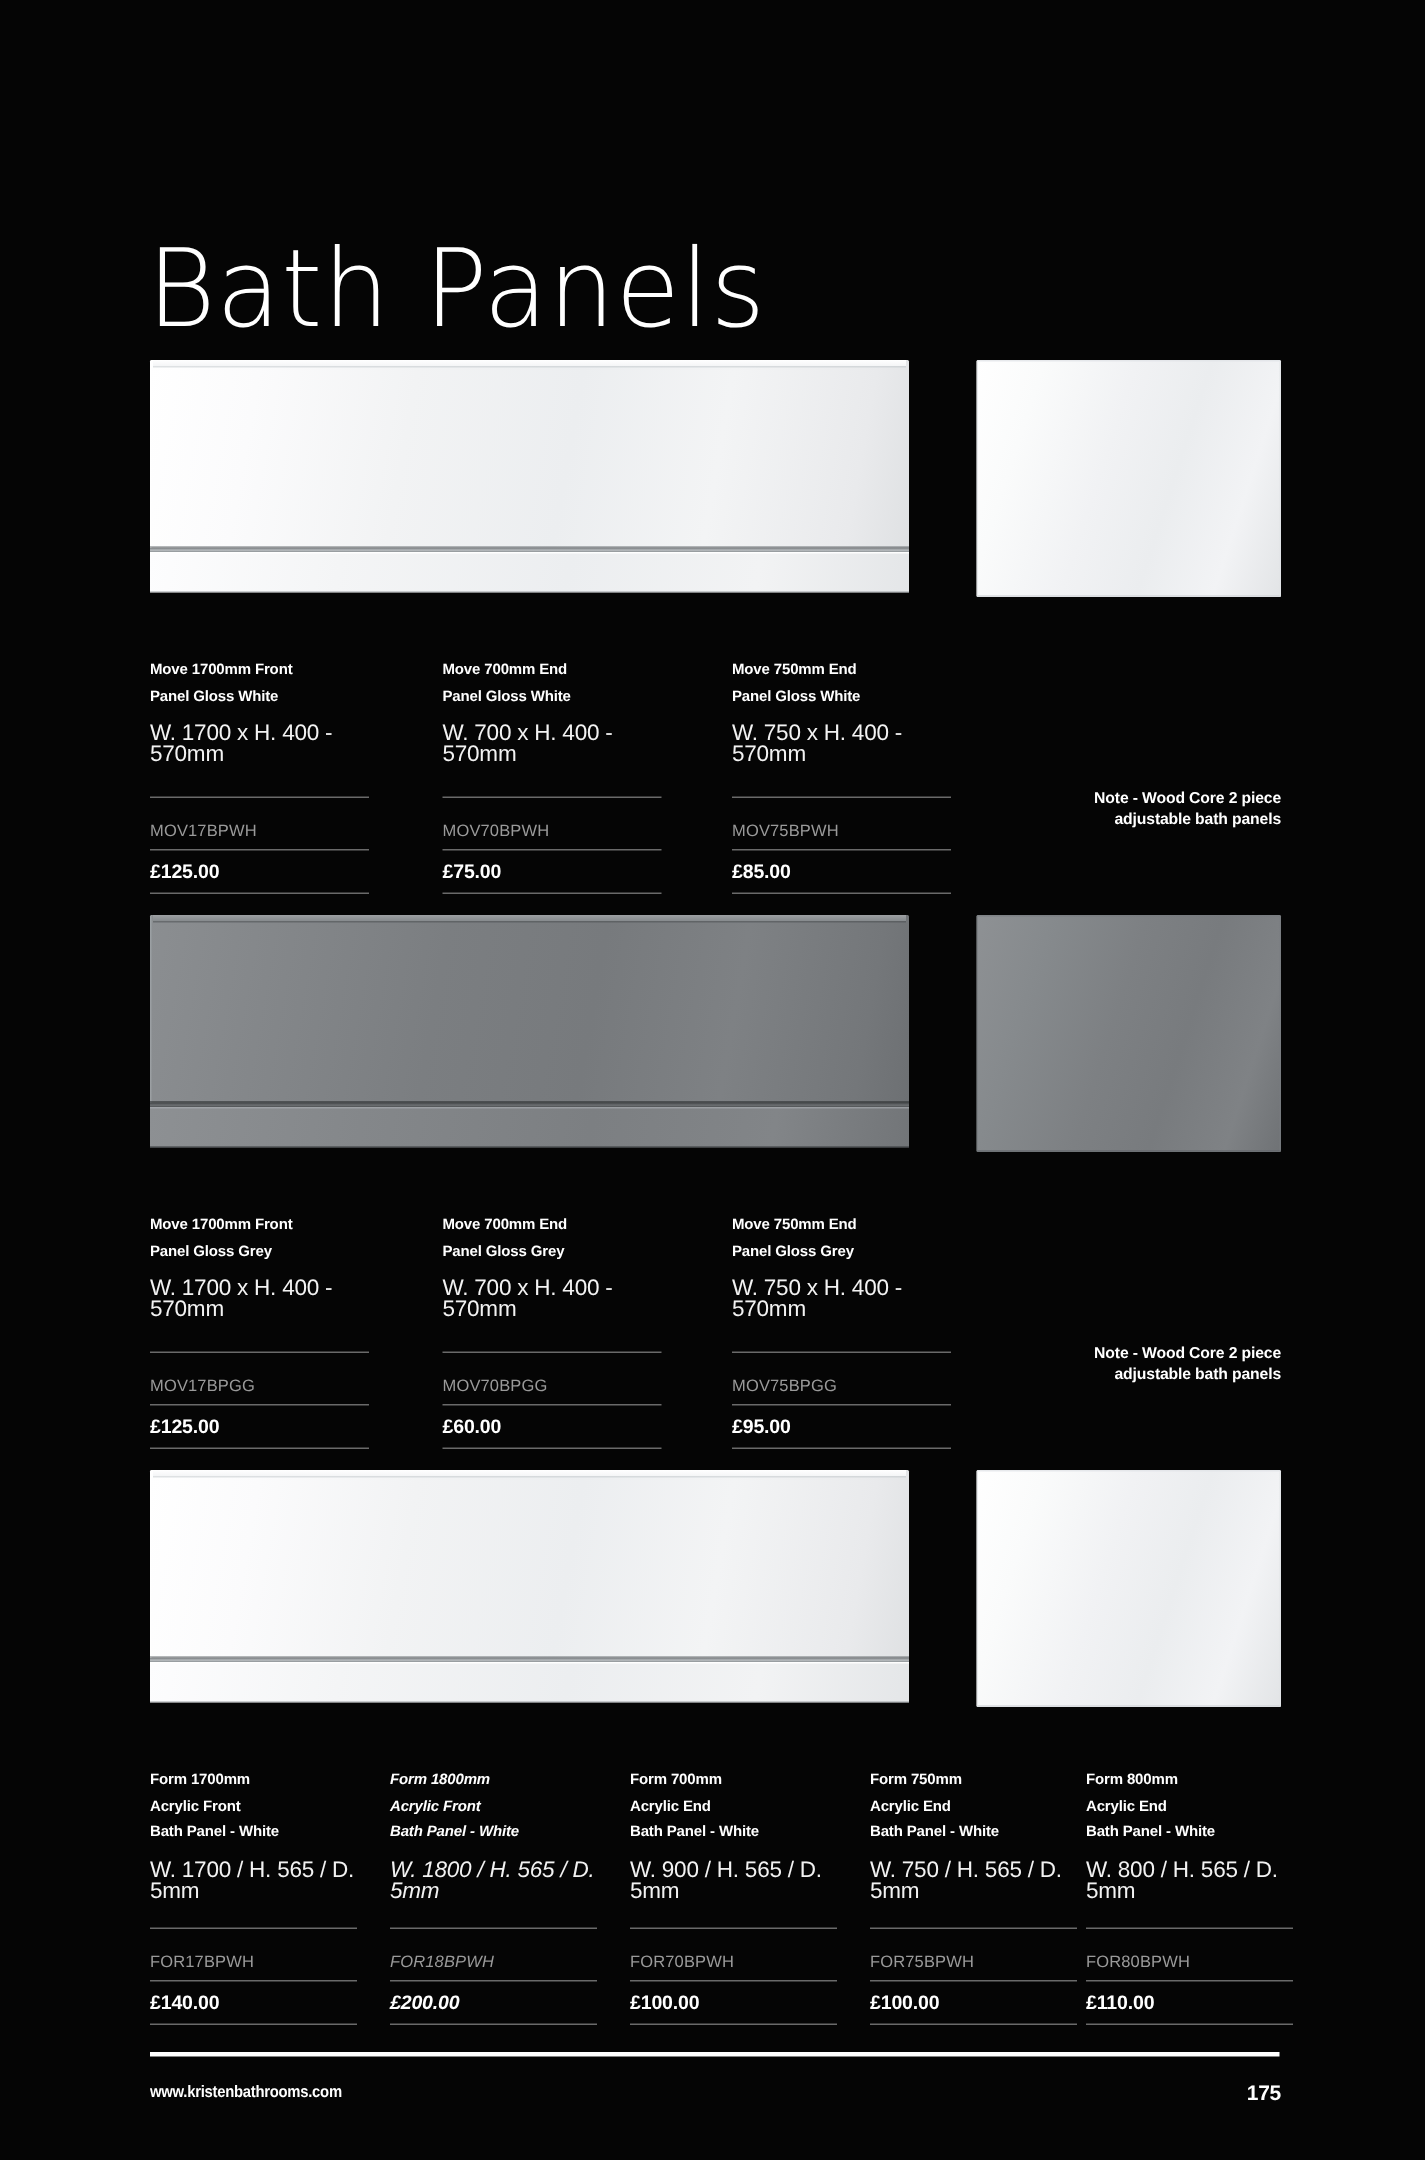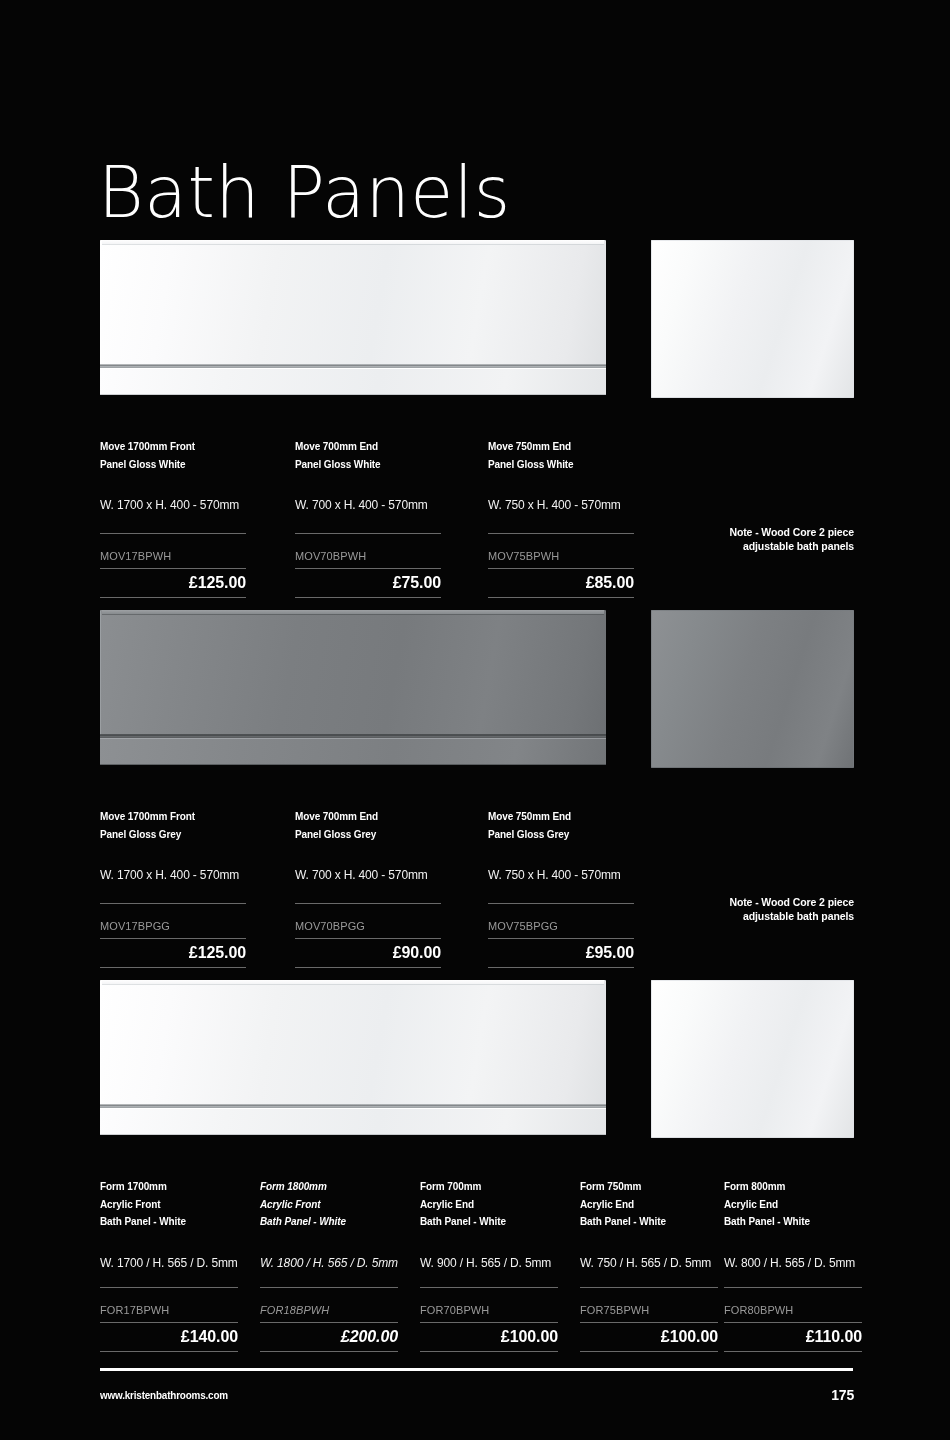--- a/index.html
+++ b/index.html
@@ -158,48 +158,47 @@
   }
   .prod-name {
     font-size: 10px;
     font-weight: bold;
     line-height: 17.5px;
     letter-spacing: -0.1px;
     color: #ffffff;
     white-space: pre-line;
   }
   .prod-dims {
-    margin-top: 25px;
-    font-size: 12px;
+    margin-top: 9px;
+    font-size: 15px;
     font-weight: normal;
     line-height: 14px;
     letter-spacing: -0.15px;
     color: #f2f2f2;
   }
   .rule {
     height: 1px;
     background: #8c8c8c;
     opacity: 0.75;
   }
   .sku {
     font-size: 11px;
     line-height: 14px;
     letter-spacing: 0.1px;
     color: #9a9a9a;
     padding: 5px 0 5px 0;
     margin-top: 10px;
   }
   .price {
-    font-size: 16px;
+    font-size: 13px;
     font-weight: bold;
     letter-spacing: -0.1px;
     line-height: 15px;
     color: #ffffff;
     padding: 6px 0 7px 0;
-    text-align: right;
   }
 
   
   .note {
     position: absolute;
     width: 210px;
     text-align: right;
     font-size: 10.5px;
     font-weight: bold;
     line-height: 14px;
@@ -323,21 +322,21 @@
         <div class="rule"></div>
       </div>
 
       <div class="col" style="left:195px; width:146px;">
         <div class="prod-name">Move 700mm End
 Panel Gloss Grey</div>
         <div class="prod-dims">W. 700 x H. 400 - 570mm</div>
         <div class="rule" style="margin-top:21px;"></div>
         <div class="sku">MOV70BPGG</div>
         <div class="rule"></div>
-        <div class="price">£90.00</div>
+        <div class="price">£60.00</div>
         <div class="rule"></div>
       </div>
 
       <div class="col" style="left:388px; width:146px;">
         <div class="prod-name">Move 750mm End
 Panel Gloss Grey</div>
         <div class="prod-dims">W. 750 x H. 400 - 570mm</div>
         <div class="rule" style="margin-top:21px;"></div>
         <div class="sku">MOV75BPGG</div>
         <div class="rule"></div>

